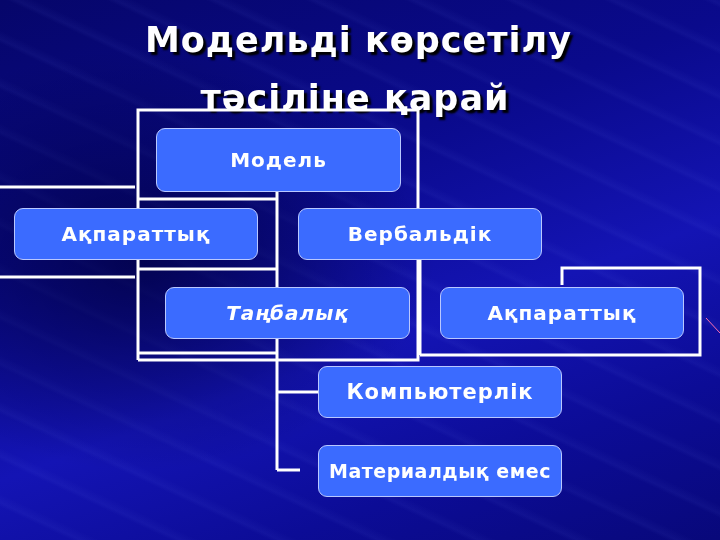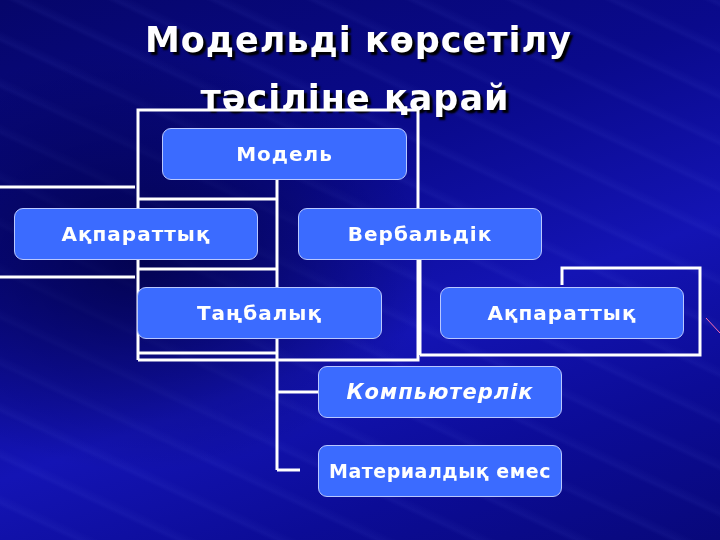--- a/index.html
+++ b/index.html
@@ -45,19 +45,19 @@
 
     <line x1="420" y1="258" x2="420" y2="355"></line>
     <polyline points="420,355 700,355 700,268 562,268 562,285"></polyline>
 
     <line x1="277" y1="392" x2="320" y2="392"></line>
     <line x1="277" y1="470" x2="300" y2="470"></line>
   </g>
   <line x1="706" y1="318" x2="720" y2="333" stroke="#ff6fae" stroke-width="1"></line>
 </svg>
 
-<div class="node" style="left:162px; top:128px; width:245px; height:52px;">Модель</div>
+<div class="node" style="left:156px; top:128px; width:245px; height:64px;">Модель</div>
 <div class="node" style="left:14px; top:208px; width:244px; height:52px;">Ақпараттық</div>
 <div class="node" style="left:298px; top:208px; width:244px; height:52px;">Вербальдік</div>
-<div class="node" style="left:137px; top:287px; width:245px; height:52px;">Таңбалық</div>
+<div class="node" style="left:165px; top:287px; width:245px; height:52px;font-style:italic;">Таңбалық</div>
 <div class="node" style="left:440px; top:287px; width:244px; height:52px;">Ақпараттық</div>
-<div class="node" style="left:318px; top:366px; width:244px; height:52px; font-size:21px;font-style:italic;">Компьютерлік</div>
+<div class="node" style="left:318px; top:366px; width:244px; height:52px; font-size:21px;">Компьютерлік</div>
 <div class="node" style="left:318px; top:445px; width:244px; height:52px; overflow:visible; font-size:19px; letter-spacing:0.5px;">Материалдық емес</div>
 
 </body></html>

